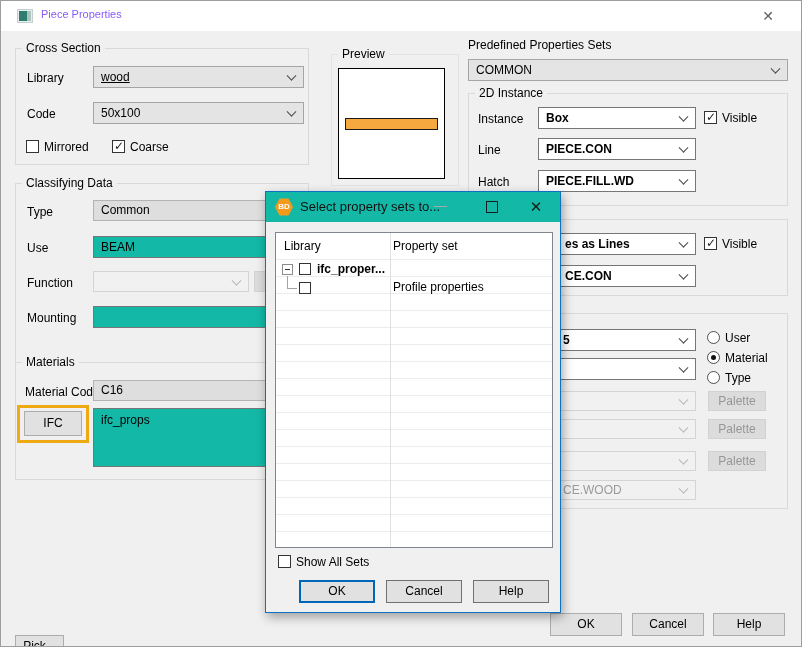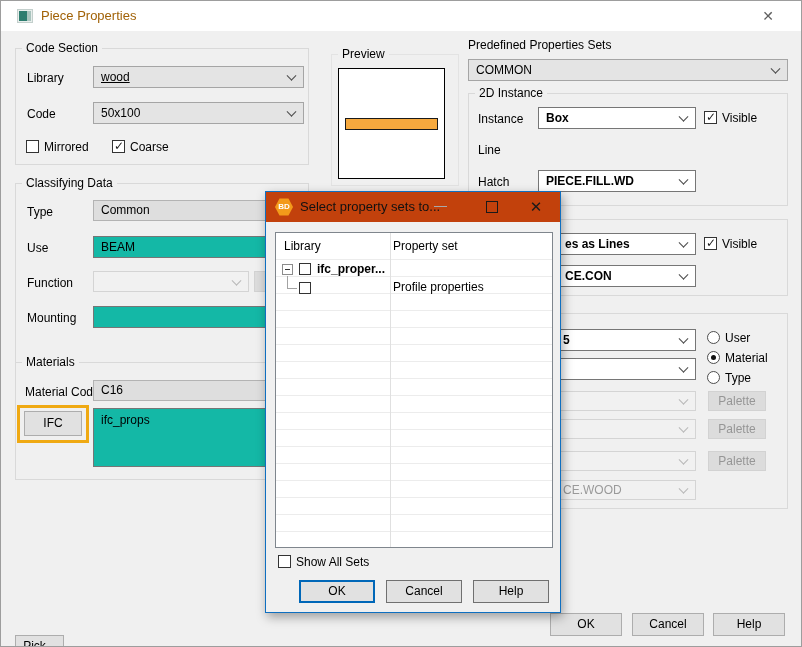--- a/index.html
+++ b/index.html
@@ -5,21 +5,21 @@
   * { margin:0; padding:0; box-sizing:border-box; }
   html,body { width:802px; height:647px; }
   body { font-family:"Liberation Sans","DejaVu Sans",sans-serif; font-size:12px; color:#000; background:#fff; }
   #win { position:relative; width:802px; height:647px; background:#f0f0f0; border:1px solid #9d9d9d; overflow:hidden; }
 
   
   .titlebar { position:absolute; left:0; top:0; width:100%; height:30px; background:#fff; }
   .app-icon { position:absolute; left:16px; top:8px; width:16px; height:14px; border:1px solid #c3cfcc; background:#e8eeec; }
   .app-icon .l { position:absolute; left:1px; top:1px; width:8px; height:10px; background:#2e7d6f; }
   .app-icon .r { position:absolute; left:9px; top:1px; width:4px; height:10px; background:#a9c4be; }
-  .app-title { position:absolute; left:40px; top:7px; font-size:13px; color:#a16207; }
+  .app-title { position:absolute; left:40px; top:7px; font-size:11px; color:#8b5cf6; }
   .win-close { position:absolute; right:20px; top:5px; width:26px; height:20px; text-align:center; line-height:20px; font-size:14px; color:#5f5f5f; cursor:default; }
 
   
   .group { position:absolute; border:1px solid #d9d9d9; }
   .glabel { position:absolute; top:-8px; left:6px; background:#f0f0f0; padding:0 4px; white-space:nowrap; }
   .lbl { position:absolute; white-space:nowrap; }
 
   
   .combo, .field, .edit, .btn { position:absolute; font-size:12px; }
   .combo { background:#e4e4e4; border:1px solid #a5a5a5; line-height:20px; padding:0 22px 0 7px; overflow:hidden; white-space:nowrap; }
@@ -41,21 +41,21 @@
 
   
   .pv-box { position:absolute; left:337px; top:67px; width:107px; height:111px; background:#fff; border:1px solid #000; }
   .pv-bar { position:absolute; left:6px; top:49px; width:93px; height:12px; background:#f6a93e; border:1px solid #1a1a1a; }
 
   
   .hl { position:absolute; left:16px; top:404px; width:72px; height:38px; border:3px solid #efa913; }
 
   
   .modal { position:absolute; left:264px; top:190px; width:296px; height:422px; background:#f0f0f0; border:1px solid #0f6fc0; box-shadow:2px 4px 10px rgba(0,0,0,0.35); }
-  .m-titlebar { position:absolute; left:0; top:0; width:100%; height:30px; background:#c2410c; }
+  .m-titlebar { position:absolute; left:0; top:0; width:100%; height:30px; background:#14b8a6; }
   .bd-icon { position:absolute; left:9px; top:6px; width:18px; height:18px; background:#f39a1a; clip-path:polygon(25% 3%,75% 3%,100% 50%,75% 97%,25% 97%,0 50%); color:#fff; font-size:8px; font-weight:bold; text-align:center; line-height:18px; }
   .m-title { position:absolute; left:34px; top:7px; font-size:13px; color:#111; }
   .m-min { position:absolute; left:168px; top:14px; width:13px; height:1px; background:#a9a9a9; }
   .m-max { position:absolute; left:220px; top:9px; width:12px; height:12px; border:1px solid #1a1a1a; }
   .m-close { position:absolute; left:258px; top:4px; width:24px; height:22px; text-align:center; line-height:22px; font-size:15px; color:#1a1a1a; }
   .m-table { position:absolute; left:9px; top:40px; width:278px; height:316px; background:#fff; border:1px solid #7f868d; }
   .m-rows { position:absolute; left:0; top:26px; right:0; bottom:0; border-top:1px solid #ececec; background:repeating-linear-gradient(to bottom, transparent 0, transparent 16px, #ececec 16px, #ececec 17px); }
   .m-div { position:absolute; left:114px; top:0; bottom:0; width:1px; background:#e0e0e0; }
   .m-colhdr { position:absolute; top:6px; }
   .expander { position:absolute; left:6px; top:31px; width:11px; height:11px; border:1px solid #8c8c8c; background:#fff; }
@@ -77,21 +77,21 @@
   <div class="titlebar">
     <span class="app-icon">
         <span class="l"></span>
         <span class="r"></span>
       </span>
     <span class="app-title">Piece Properties</span>
     <span class="win-close">✕</span>
   </div>
 
   <div class="group" style="left:14px;top:47px;width:294px;height:117px;">
-    <span class="glabel">Code Section</span>
+    <span class="glabel">Cross Section</span>
   </div>
   <span class="lbl" style="left:26px;top:70px;">Library</span>
   <div class="combo" style="left:92px;top:65px;width:211px;height:22px;text-decoration:underline;">
     <span>wood</span>
     <span class="chev"></span>
   </div>
   <span class="lbl" style="left:26px;top:106px;">Code</span>
   <div class="combo" style="left:92px;top:101px;width:211px;height:22px;">
     <span>50x100</span>
     <span class="chev"></span>
@@ -118,20 +118,24 @@
     <span class="glabel">2D Instance</span>
   </div>
   <span class="lbl" style="left:477px;top:111px;">Instance</span>
   <div class="combo white" style="left:537px;top:106px;width:158px;height:22px;">
     <span>Box</span>
     <span class="chev"></span>
   </div>
   <span class="cb checked" style="left:703px;top:110px;"></span>
   <span class="cblbl" style="left:721px;top:110px;">Visible</span>
   <span class="lbl" style="left:477px;top:142px;">Line</span>
+  <div class="combo white" style="left:537px;top:137px;width:158px;height:22px;">
+    <span>PIECE.CON</span>
+    <span class="chev"></span>
+  </div>
   <span class="lbl" style="left:477px;top:174px;">Hatch</span>
   <div class="combo white" style="left:537px;top:169px;width:158px;height:22px;">
     <span>PIECE.FILL.WD</span>
     <span class="chev"></span>
   </div>
 
   <div class="group" style="left:467px;top:218px;width:320px;height:77px;"></div>
   <div class="combo white" style="left:537px;top:232px;width:158px;height:22px;padding-left:26px;">
     <span>es as Lines</span>
     <span class="chev"></span>

